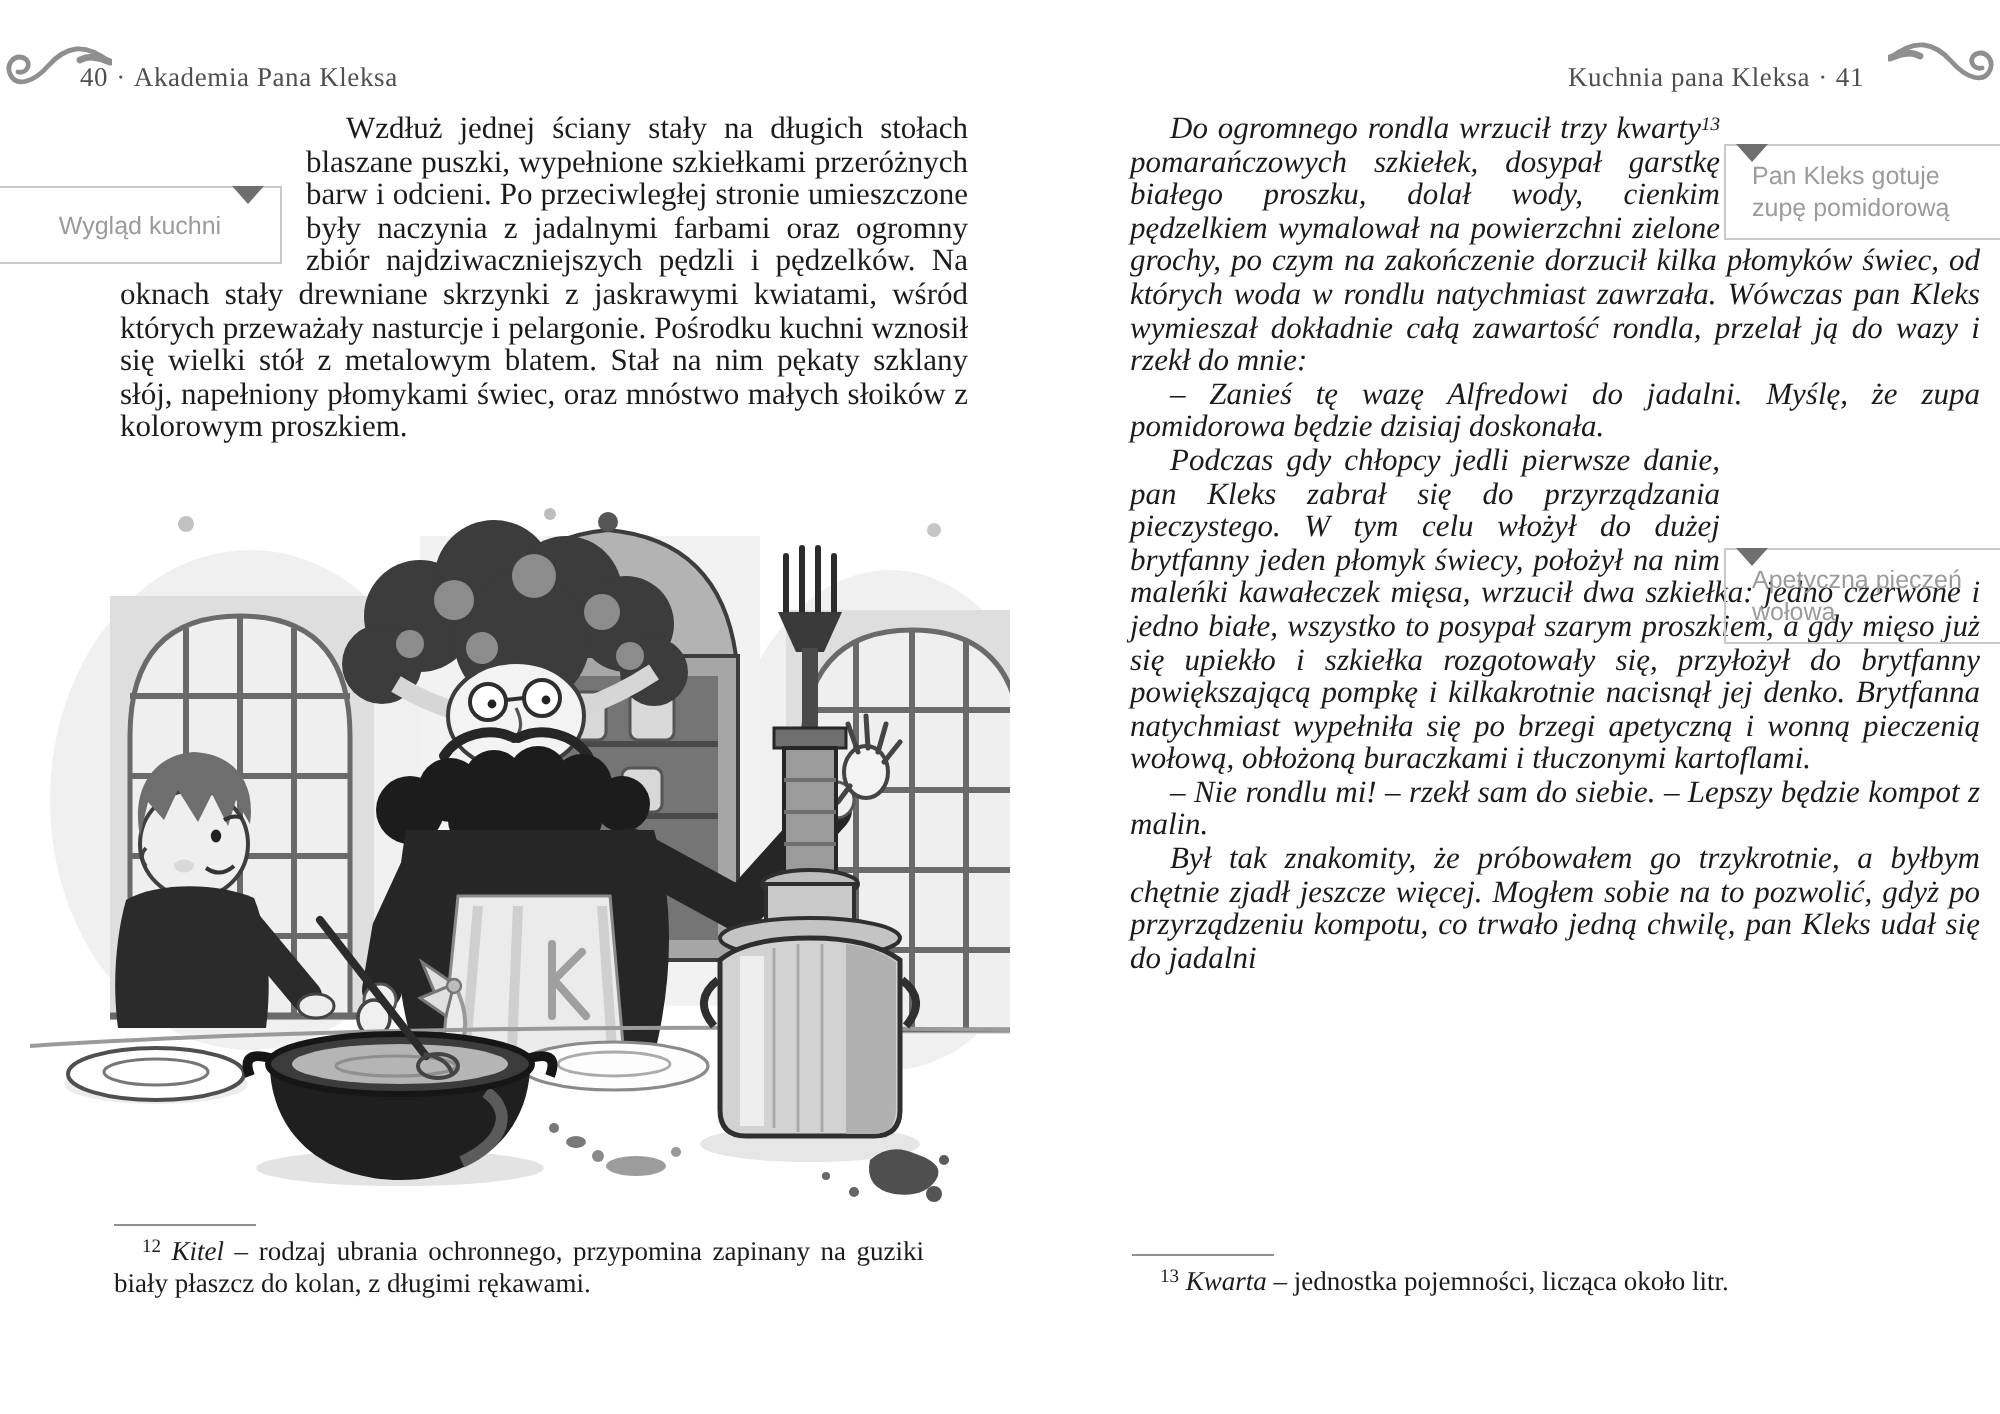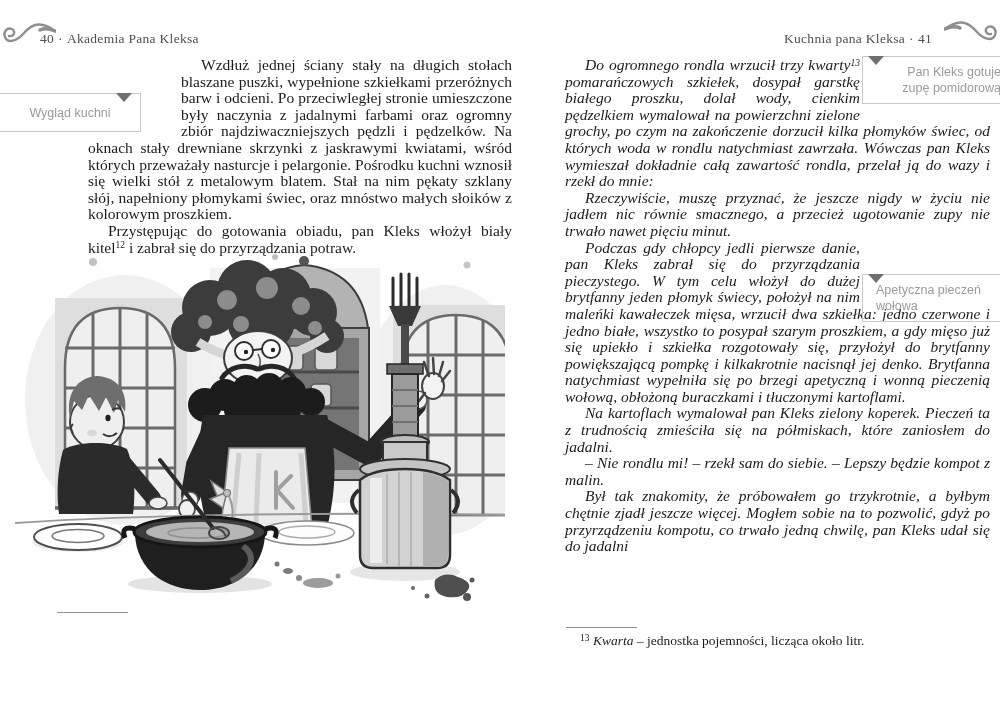--- a/index.html
+++ b/index.html
@@ -15,37 +15,37 @@
   .hdr-sep{padding:0 4px;}
 
   
   .flourish{position:absolute;}
   #flourish-left{left:0;top:20px;}
   #flourish-right{right:0;top:18px;}
 
   
   .col{position:absolute;top:57px;font-size:15.5px;line-height:16.6px;
        color:#1b1b1b;text-align:justify;}
-  #col-left{left:60px;width:424px;margin-left:28px;}
+  #col-left{left:60px;width:424px;}
   #col-right{left:565px;width:425px;font-style:italic;}
   p.para{margin:0;text-indent:20px;}
   sup.fnref{font-size:9.5px;vertical-align:baseline;position:relative;top:-0.45em;line-height:0;}
 
   
   .spacer-l{float:left;width:93px;height:49px;margin-top:33px;}
   .spacer-r{float:right;width:130px;height:62px;}
 
   
   .margin-note{position:absolute;font-family:"Liberation Sans", sans-serif;
       font-size:12.5px;line-height:16px;color:#9b9b9b;}
   #note-left{left:0;top:93px;width:140px;height:37px;border:1px solid #c9c9c9;
       border-left:none;display:flex;align-items:center;justify-content:center;}
   .note-right{left:862px;width:125px;border:1px solid #c9c9c9;border-right:none;
       padding:7px 0 7px 13px;}
-  #note-right-1{top:56px;text-align:right;}
+  #note-right-1{top:72px;}
   #note-right-2{top:274px;}
   .tri{position:absolute;top:-1px;width:0;height:0;
       border-left:8px solid transparent;border-right:8px solid transparent;
       border-top:9px solid #6f6f6f;}
   #note-left .tri{right:8px;}
   .note-right .tri{left:5px;}
 
   
   .footnote{position:absolute;font-size:13.5px;line-height:15.8px;color:#1b1b1b;
       text-align:justify;}
@@ -79,33 +79,31 @@
 
   <div class="running-header" id="header-left">
     <span>40</span><span class="hdr-sep">·</span><span>Akademia Pana Kleksa</span>
   </div>
   <div class="running-header" id="header-right">
     <span>Kuchnia pana Kleksa</span><span class="hdr-sep">·</span><span>41</span>
   </div>
 
   <div class="col" id="col-left">
     <p class="para"><span class="spacer-l"></span><span>Wzdłuż jednej ściany stały na długich stołach blaszane puszki, wypełnione szkiełkami przeróżnych barw i odcieni. Po przeciwległej stronie umieszczone były naczynia z jadalnymi farbami oraz ogromny zbiór najdziwaczniejszych pędzli i pędzelków. Na oknach stały drewniane skrzynki z jaskrawymi kwiatami, wśród których przeważały nasturcje i pelargonie. Pośrodku kuchni wznosił się wielki stół z metalowym blatem. Stał na nim pękaty szklany słój, napełniony płomykami świec, oraz mnóstwo małych słoików z kolorowym proszkiem.</span></p>
-    <p class="para"><span>Przystępując do gotowania obiadu, pan Kleks włożył biały kitel</span><sup class="fnref">12</sup><span> i zabrał się do przyrządzania potraw.</span></p>
   </div>
 
   <div class="margin-note" id="note-left">
     <span class="tri"></span>
     <span>Wygląd kuchni</span>
   </div>
 
   <div class="col" id="col-right">
     <p class="para"><span class="spacer-r"></span><span>Do ogromnego rondla wrzucił trzy kwarty</span><sup class="fnref">13</sup><span> pomarańczowych szkiełek, dosypał garstkę białego proszku, dolał wody, cienkim pędzelkiem wymalował na powierzchni zielone grochy, po czym na zakończenie dorzucił kilka płomyków świec, od których woda w rondlu natychmiast zawrzała. Wówczas pan Kleks wymieszał dokładnie całą zawartość rondla, przelał ją do wazy i rzekł do mnie:</span></p>
-    <p class="para"><span>Rzeczywiście, muszę przyznać, że jeszcze nigdy w życiu nie jadłem nic równie smacznego, a przecież ugotowanie zupy nie trwało nawet pięciu minut.</span></p>
+    <p class="para"><span>– Zanieś tę wazę Alfredowi do jadalni. Myślę, że zupa pomidorowa będzie dzisiaj doskonała.</span></p>
     <p class="para"><span class="spacer-r"></span><span>Podczas gdy chłopcy jedli pierwsze danie, pan Kleks zabrał się do przyrządzania pieczystego. W tym celu włożył do dużej brytfanny jeden płomyk świecy, położył na nim maleńki kawałeczek mięsa, wrzucił dwa szkiełka: jedno czerwone i jedno białe, wszystko to posypał szarym proszkiem, a gdy mięso już się upiekło i szkiełka rozgotowały się, przyłożył do brytfanny powiększającą pompkę i kilkakrotnie nacisnął jej denko. Brytfanna natychmiast wypełniła się po brzegi apetyczną i wonną pieczenią wołową, obłożoną buraczkami i tłuczonymi kartoflami.</span></p>
-    <p class="para"><span>Na kartoflach wymalował pan Kleks zielony koperek. Pieczeń ta z trudnością zmieściła się na półmiskach, które zaniosłem do jadalni.</span></p>
     <p class="para"><span>– Nie rondlu mi! – rzekł sam do siebie. – Lepszy będzie kompot z malin.</span></p>
     <p class="para"><span>Był tak znakomity, że próbowałem go trzykrotnie, a byłbym chętnie zjadł jeszcze więcej. Mogłem sobie na to pozwolić, gdyż po przyrządzeniu kompotu, co trwało jedną chwilę, pan Kleks udał się do jadalni</span></p>
   </div>
 
   <div class="margin-note note-right" id="note-right-1">
     <span class="tri"></span>
     <div>Pan Kleks gotuje</div>
     <div>zupę pomidorową</div>
   </div>
   <div class="margin-note note-right" id="note-right-2">
@@ -341,20 +339,21 @@
         <circle cx="452" cy="347" r="4" fill="#555"></circle>
         <circle cx="412" cy="346" r="2.5" fill="#666"></circle>
         <circle cx="457" cy="330" r="2.5" fill="#5a5a5a"></circle>
         <circle cx="398" cy="338" r="2" fill="#6a6a6a"></circle>
       </g>
     </svg>
   </div>
 
   <div class="footnote" id="fn-left">
     <div class="fn-rule"></div>
+    <p class="fn-text"><sup class="fnref">12</sup> <i>Kitel</i><span> – rodzaj ubrania ochronnego, przypomina zapinany na guziki biały płaszcz do kolan, z długimi rękawami.</span></p>
   </div>
 
   <div class="footnote" id="fn-right">
     <div class="fn-rule"></div>
     <p class="fn-text"><sup class="fnref">13</sup> <i>Kwarta</i><span> – jednostka pojemności, licząca około litr.</span></p>
   </div>
 
 </div>
 
 </body></html>

